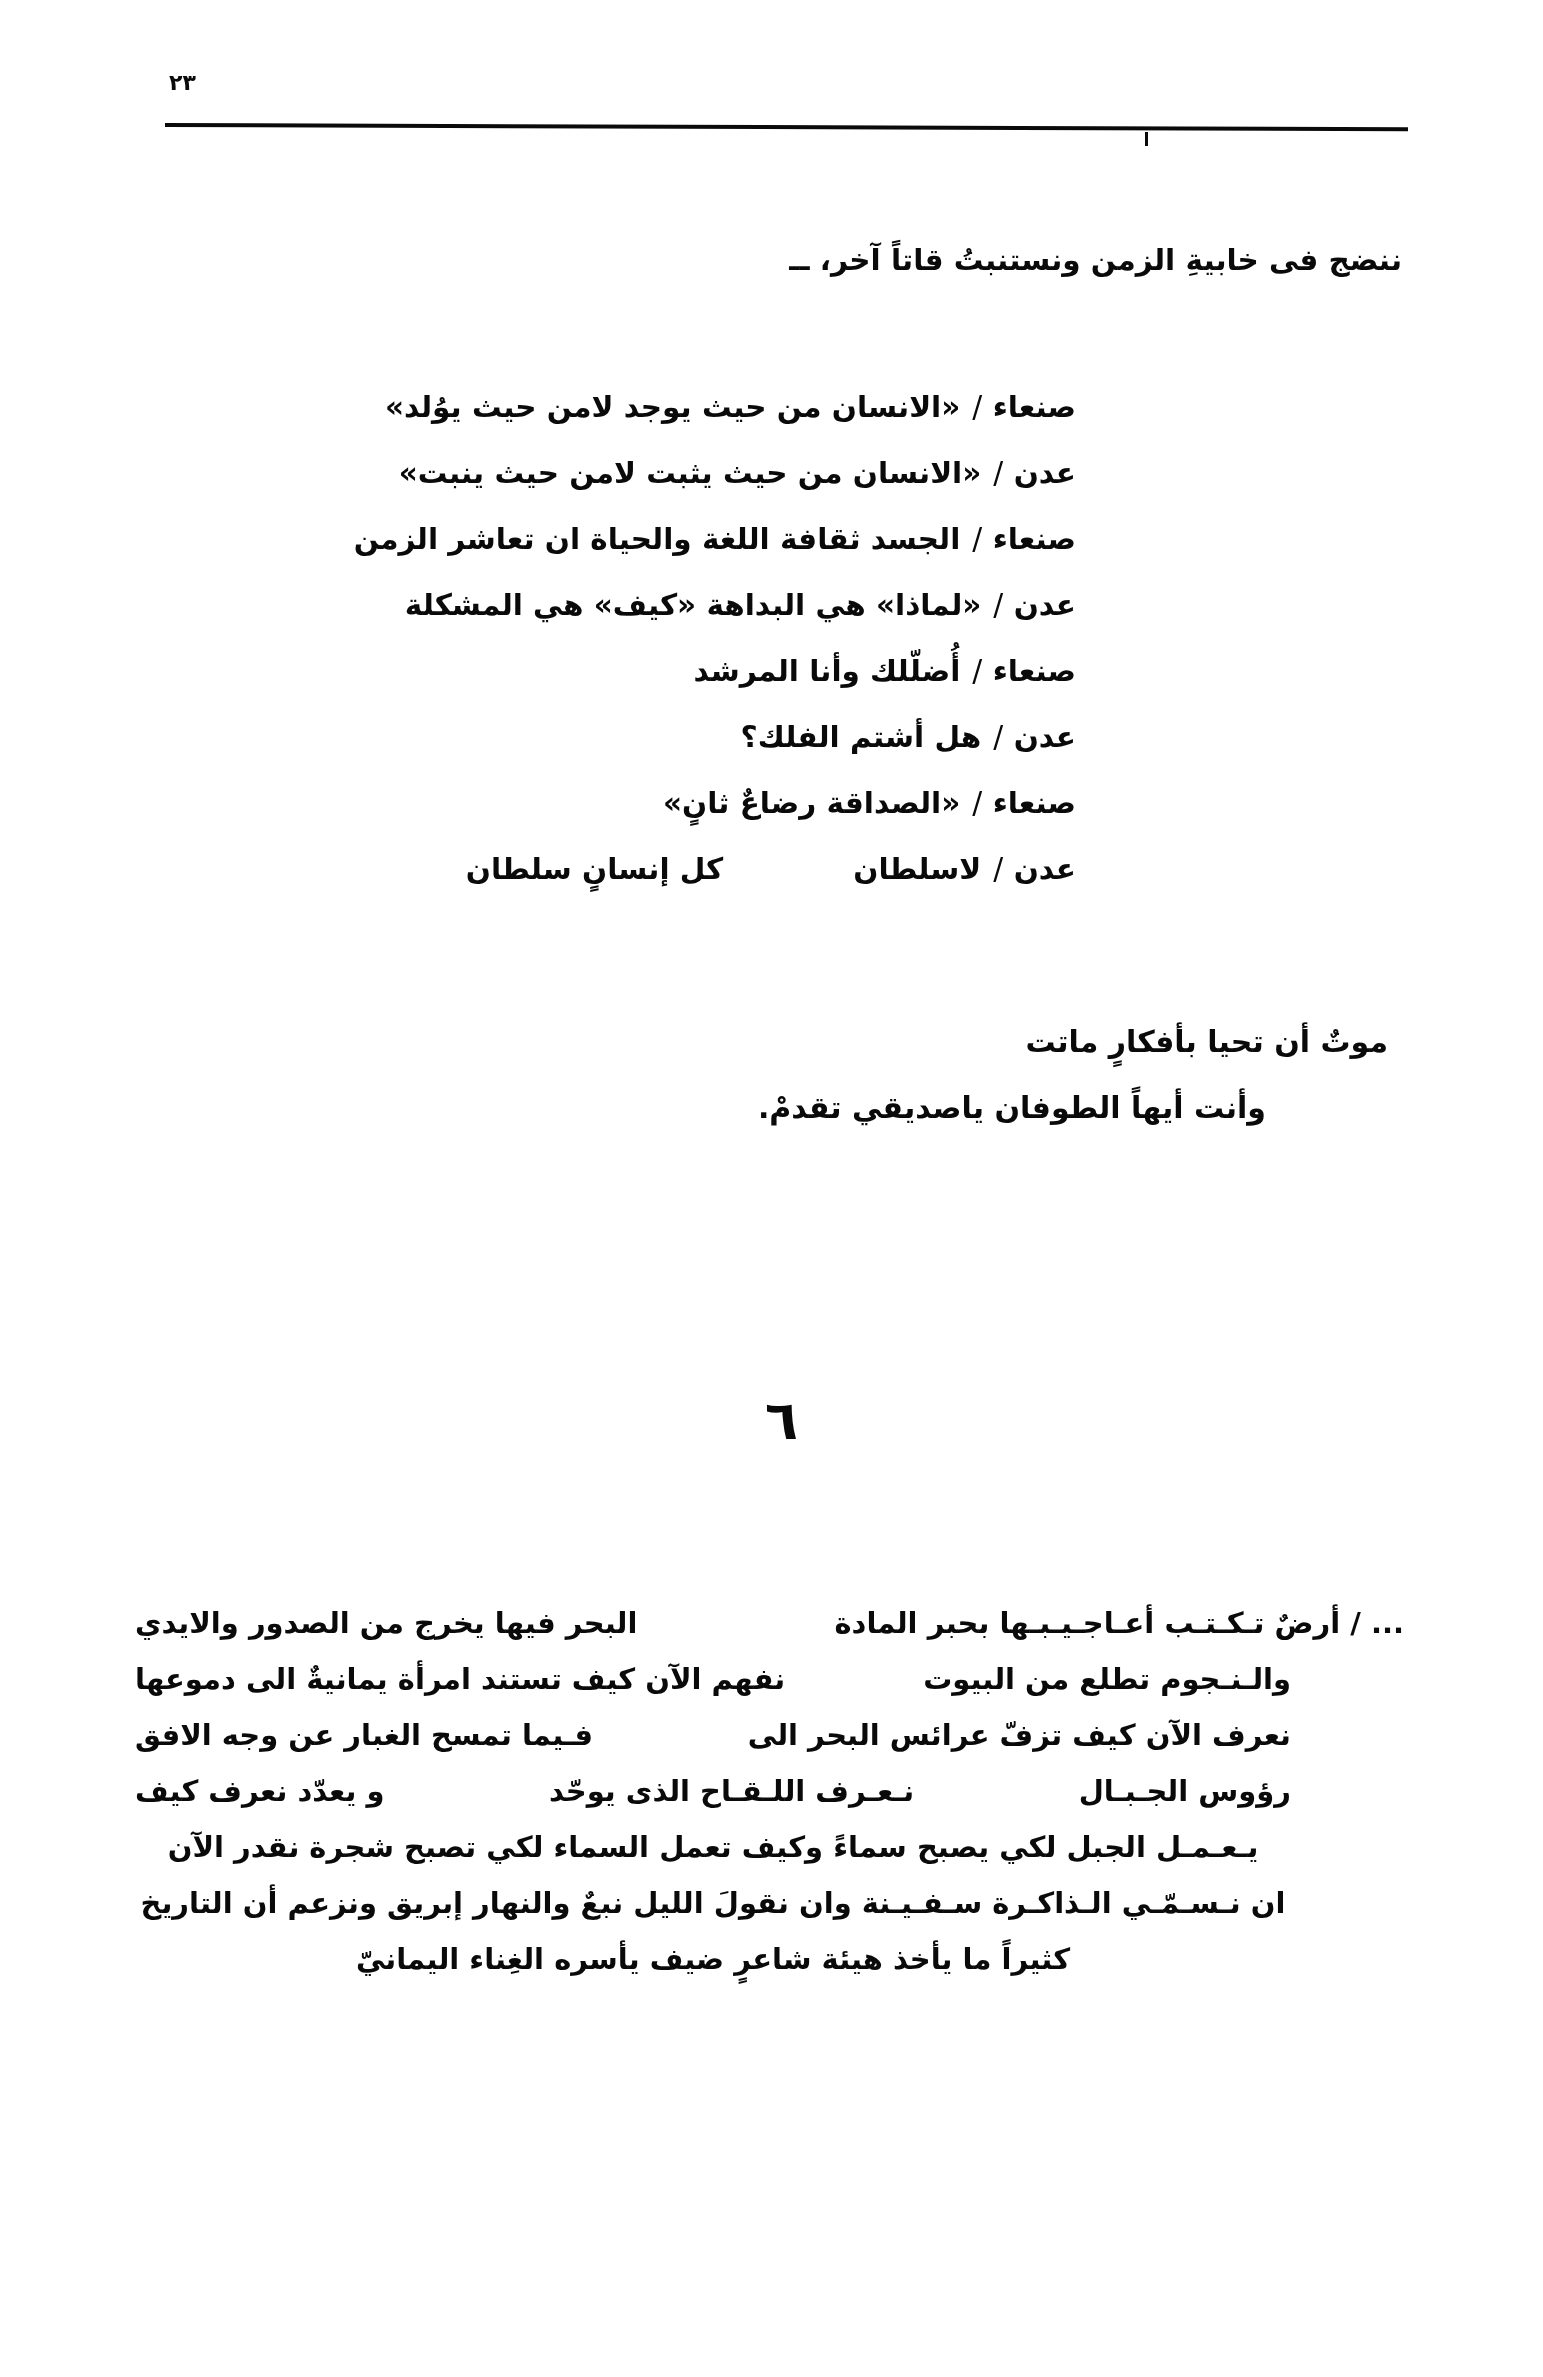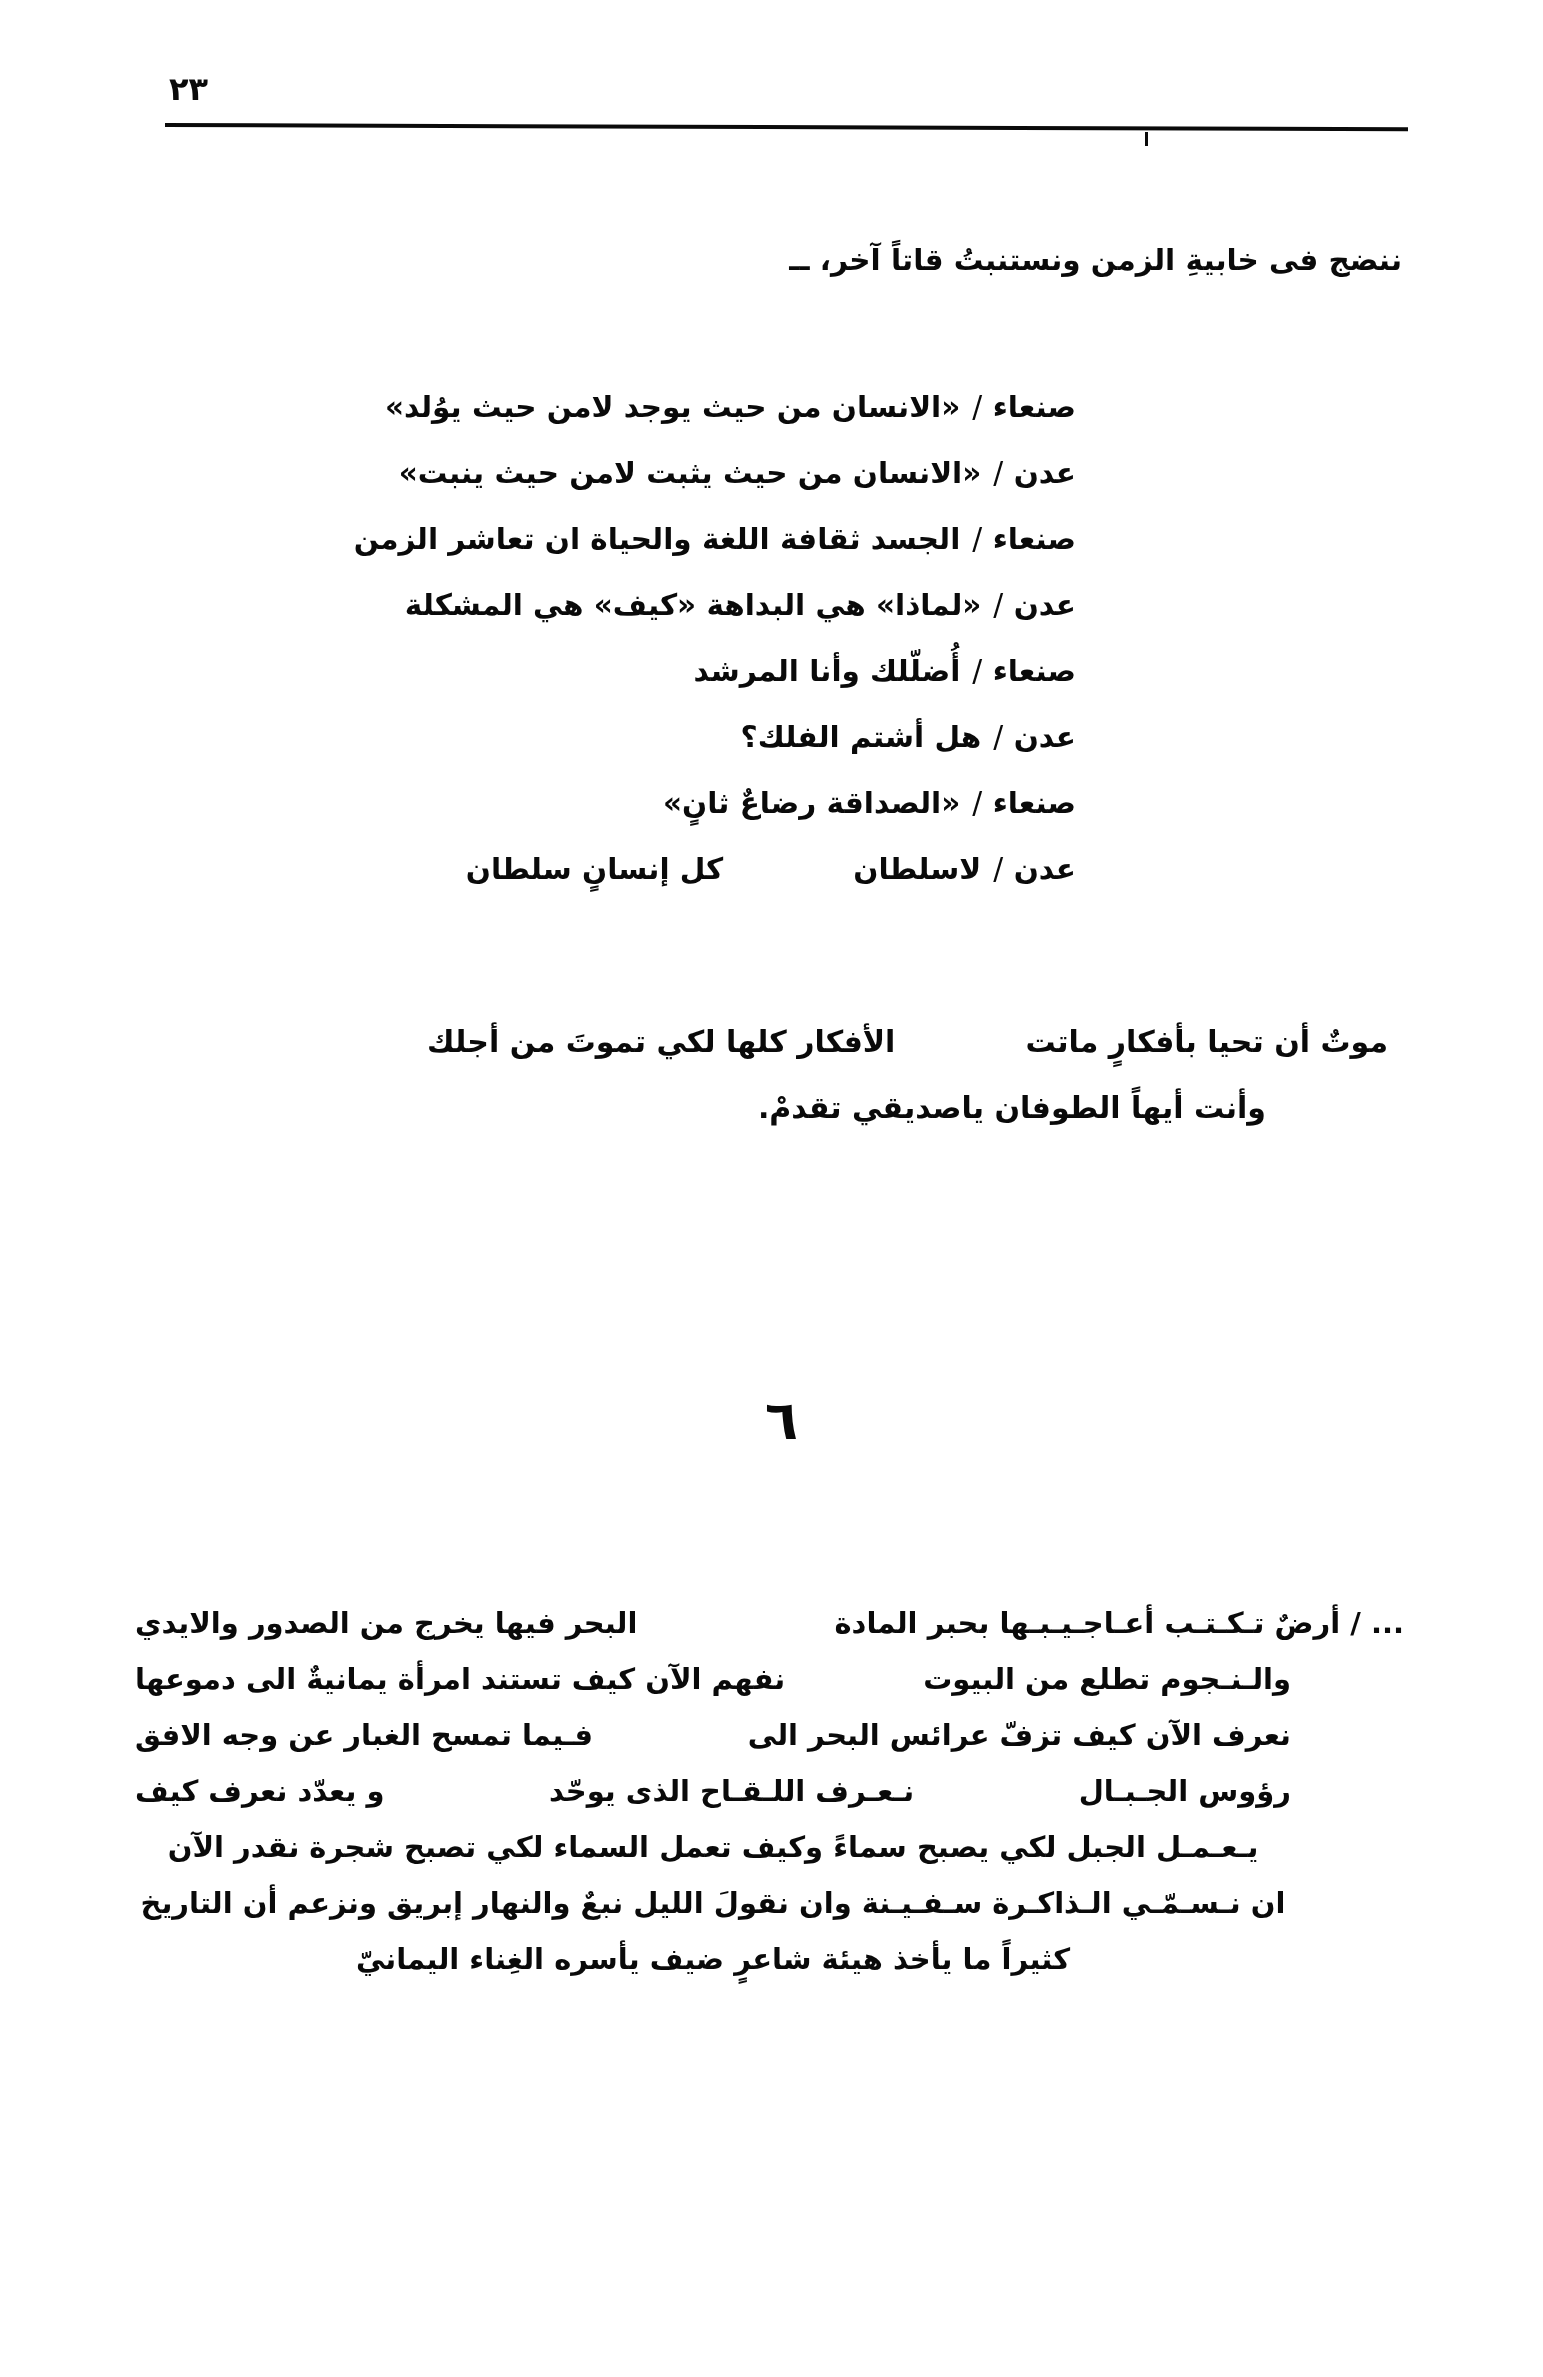--- a/index.html
+++ b/index.html
@@ -3,21 +3,21 @@
   <meta charset="utf-8">
   <style>
     html, body { margin: 0; padding: 0; background: #ffffff; }
     body {
       width: 1543px; height: 2377px; position: relative; overflow: hidden;
       font-family: "DejaVu Sans", sans-serif; color: #0a0a0a;
     }
     .page { position: absolute; inset: 0; }
     .page-number {
       position: absolute; left: 169px; top: 70px;
-      font-size: 32px; font-weight: bold; direction: rtl;
+      font-size: 22px; font-weight: bold; direction: rtl;
     }
     .header-rule {
       position: absolute; left: 165px; top: 123px; width: 1243px; height: 4.3px;
       background: #0a0a0a; transform: rotate(0.2deg); transform-origin: left center;
     }
     .header-tick {
       position: absolute; left: 1145px; top: 132px; width: 2.6px; height: 14px; background: #0a0a0a;
     }
     .line {
       position: absolute; direction: rtl; white-space: nowrap;
@@ -104,21 +104,20 @@
       <span>لاسلطان</span>
       <span class="dlg-gap"></span>
       <span>كل إنسانٍ سلطان</span>
     </div>
   </div>
 
   <div class="stanza">
     <div class="stanza-row">
       <span>موتٌ أن تحيا بأفكارٍ ماتت</span>
       <span class="gap-wide"></span>
-      <span>الأفكار كلها لكي تموتَ من أجلك</span>
     </div>
     <div class="stanza-row indent">
       <span>وأنت أيهاً الطوفان ياصديقي تقدمْ.</span>
     </div>
   </div>
 
   <div class="section-number">٦</div>
 
   <div class="prose">
     <div class="prose-row">

